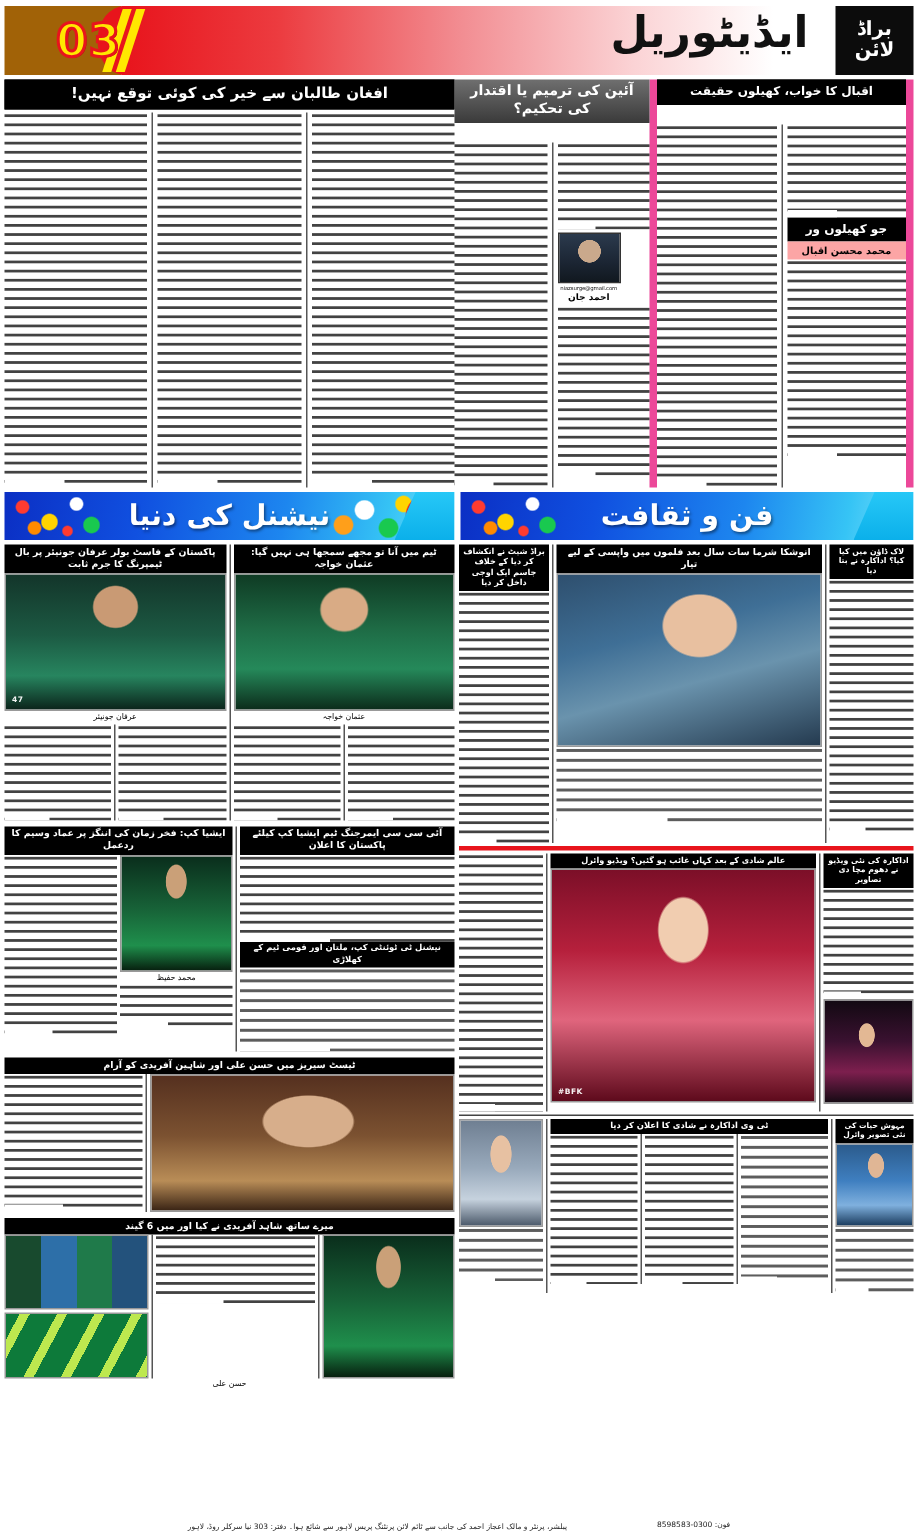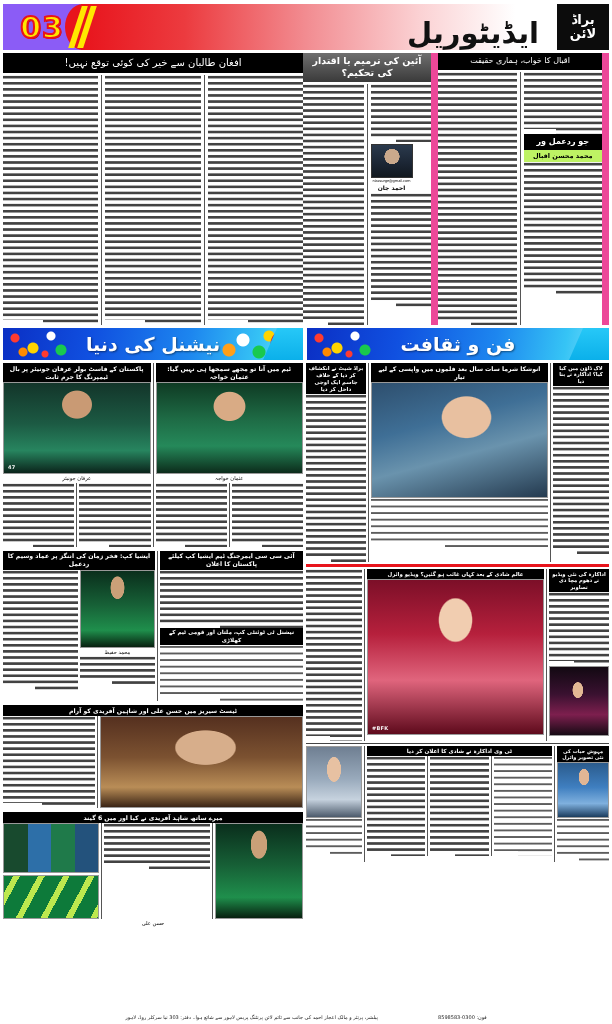--- a/index.html
+++ b/index.html
@@ -7,52 +7,52 @@
     width: 612px; height: 1024px;
     background: #ffffff;
     font-family: "DejaVu Sans", "Liberation Sans", sans-serif;
     overflow: hidden;
   }
   .page { position: relative; width: 612px; height: 1024px; background:#fff; }
 
   
   .masthead { position:relative; height:46px; margin:4px 3px 0 3px; display:flex; }
   .mast-yellow {
-    width:78px; background:#8b5cf6; position:relative; flex:0 0 78px;
-    display:flex; align-items:center; justify-content:center;
+    width:78px; background:#a16207; position:relative; flex:0 0 78px;
+    display:flex; align-items:center; justify-content:flex-end;
   }
   .mast-yellow::after{
     content:""; position:absolute; right:-14px; top:0; width:30px; height:100%;
     background:#e8141c; border-radius:60% 0 0 60%/50% 0 0 50%;
   }
   .pagenum {
     position:relative; z-index:3; font-size:30px; font-weight:bold;
     color:#ffe800; -webkit-text-stroke:2px #e8141c;
     font-family:"DejaVu Sans", sans-serif; letter-spacing:1px;
     text-shadow: 1px 1px 0 #b00d12;
   }
   .mast-bar {
     flex:1; background: linear-gradient(to right, #e8141c 0%, #ec3b3f 22%, #f28d92 48%, #fbd2d4 72%, #ffffff 92%);
-    position:relative; display:flex; align-items:flex-end; justify-content:flex-end; padding-right:6px;
+    position:relative; display:flex; align-items:flex-start; justify-content:flex-end; padding-right:6px;
   }
   .slashes { position:absolute; left:-6px; top:0; height:100%; width:34px; display:flex; gap:3px; align-items:center;}
   .slashes i { display:block; width:6px; height:42px; background:#ffe800; transform:skewX(-18deg); }
   .mast-title {
     font-size:29px; font-weight:bold; color:#111; direction:rtl;
     font-family:"DejaVu Sans", "Liberation Sans", sans-serif;
     margin-right:8px; letter-spacing:0px; white-space:nowrap;
   }
   .mast-logo {
     flex:0 0 52px; background:#0c0c0c; margin-left:4px; display:flex;
     align-items:center; justify-content:center; color:#fff;
     font-size:13px; direction:rtl; line-height:1.05; text-align:center; padding:2px;
     font-weight:bold;
   }
   .hdr-black {
-    background:#000; color:#fff; text-align:center; font-weight:normal;
+    background:#000; color:#fff; text-align:center; font-weight:bold;
     direction:rtl; padding:2px 3px; font-size:10px; line-height:1.35;
     border:1px solid #000;
   }
   .hdr-gray {
     background: linear-gradient(to bottom,#6f6f6f,#3a3a3a); color:#fff; text-align:center;
     font-weight:bold; direction:rtl; padding:2px 3px; font-size:9.5px; line-height:1.3;
   }
   .hdr-smallblack{
     background:#000; color:#fff; text-align:center; font-weight:bold;
     direction:rtl; padding:1px 2px; font-size:6px; line-height:1.25;
@@ -79,21 +79,21 @@
   .col-text::after{
     
     content:""; position:absolute; left:0; bottom:0; width:42%; height:5px; background:#fff;
   }
   .vline { width:1px; background:#555; }
   .hairline { height:1px; background:#444; }
 
   
   .editorial { display:flex; margin:3px 3px 0 3px; height:272px; gap:0; }
   .ed-sec { display:flex; flex-direction:column; }
-  .ed-sec + .ed-sec { border-right:7px solid #ec4899; }
+  .ed-sec + .ed-sec { border-right:5px solid #ec4899;gap:11px; }
   .ed-cols { display:flex; flex:1; gap:3px; padding-top:2px; }
   .ed-col { flex:1; }
 
   .author-box {
     position:relative; float:left; width:42px; margin:2px 3px 1px 0;
   }
   .author-photo {
     width:42px; height:34px;
     background:
       radial-gradient(circle at 50% 36%, #caa98c 0 26%, rgba(0,0,0,0) 27%),
@@ -267,28 +267,28 @@
             <div class="author-photo"></div>
             <div class="author-email">niazsurge@gmail.com</div>
             <div class="author-name">احمد جان</div>
           </div>
           <div class="col-text" style="height:115px; clear:both;"></div>
         </div>
       </div>
     </div>
 
     <div class="ed-sec" style="flex:1;">
-      <div class="hdr-black" style="font-size:8px;">اقبال کا خواب، ہماری حقیقت</div>
+      <div class="hdr-black" style="font-size:8px;">اقبال کا خواب، کھیلوں حقیقت</div>
       <div class="ed-cols">
         <div class="ed-col col-text"></div>
         <div class="vline"></div>
         <div class="ed-col">
           <div class="col-text" style="height:62px;"></div>
-          <div class="hdr-smallblack" style="font-size:8px;padding:3px 1px;">جو ردعمل ور</div>
-          <div class="hdr-smallblack" style="background:#bef264;color:#000;font-size:6.5px;padding:2px 1px;">محمد محسن اقبال</div>
+          <div class="hdr-smallblack" style="font-size:8px;padding:3px 1px;">جو کھیلوں ور</div>
+          <div class="hdr-smallblack" style="background:#fca5a5;color:#000;font-size:6.5px;padding:2px 1px;">محمد محسن اقبال</div>
           <div class="col-text" style="height:132px;"></div>
         </div>
       </div>
     </div>
   </div>
 
   <div class="banner-row">
     <div class="banner cyanwedge" style="flex:0 0 300px;">
       <div class="blob-left"></div>
       <div class="blob-right"></div>

